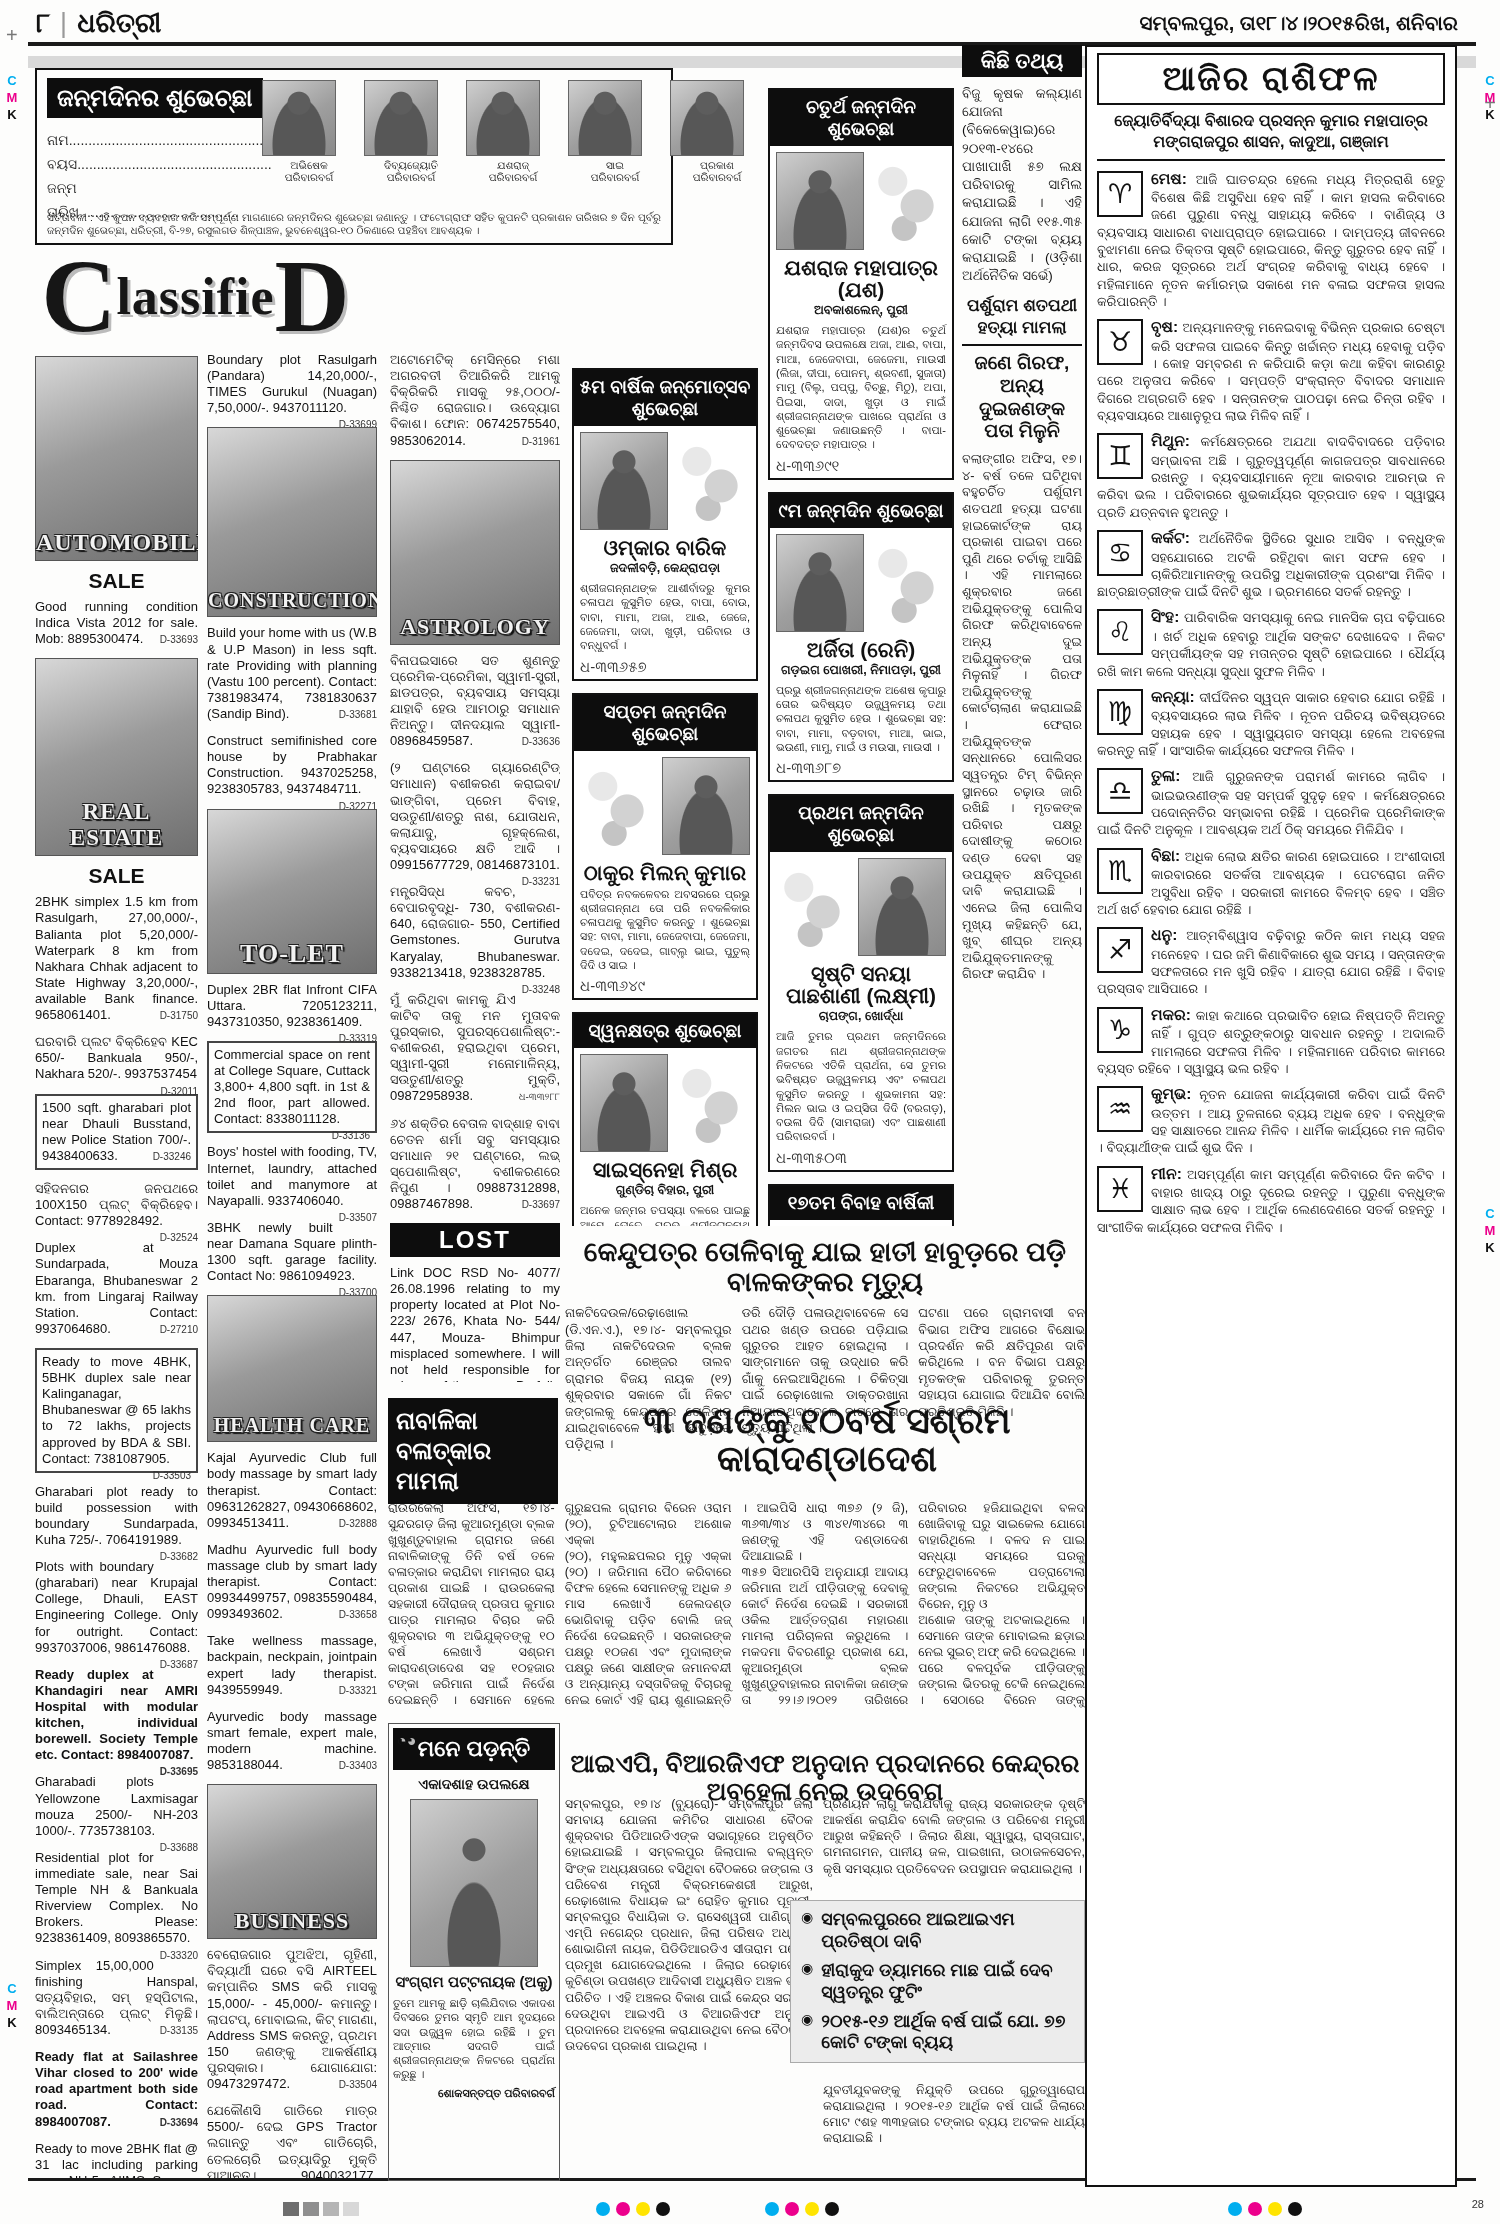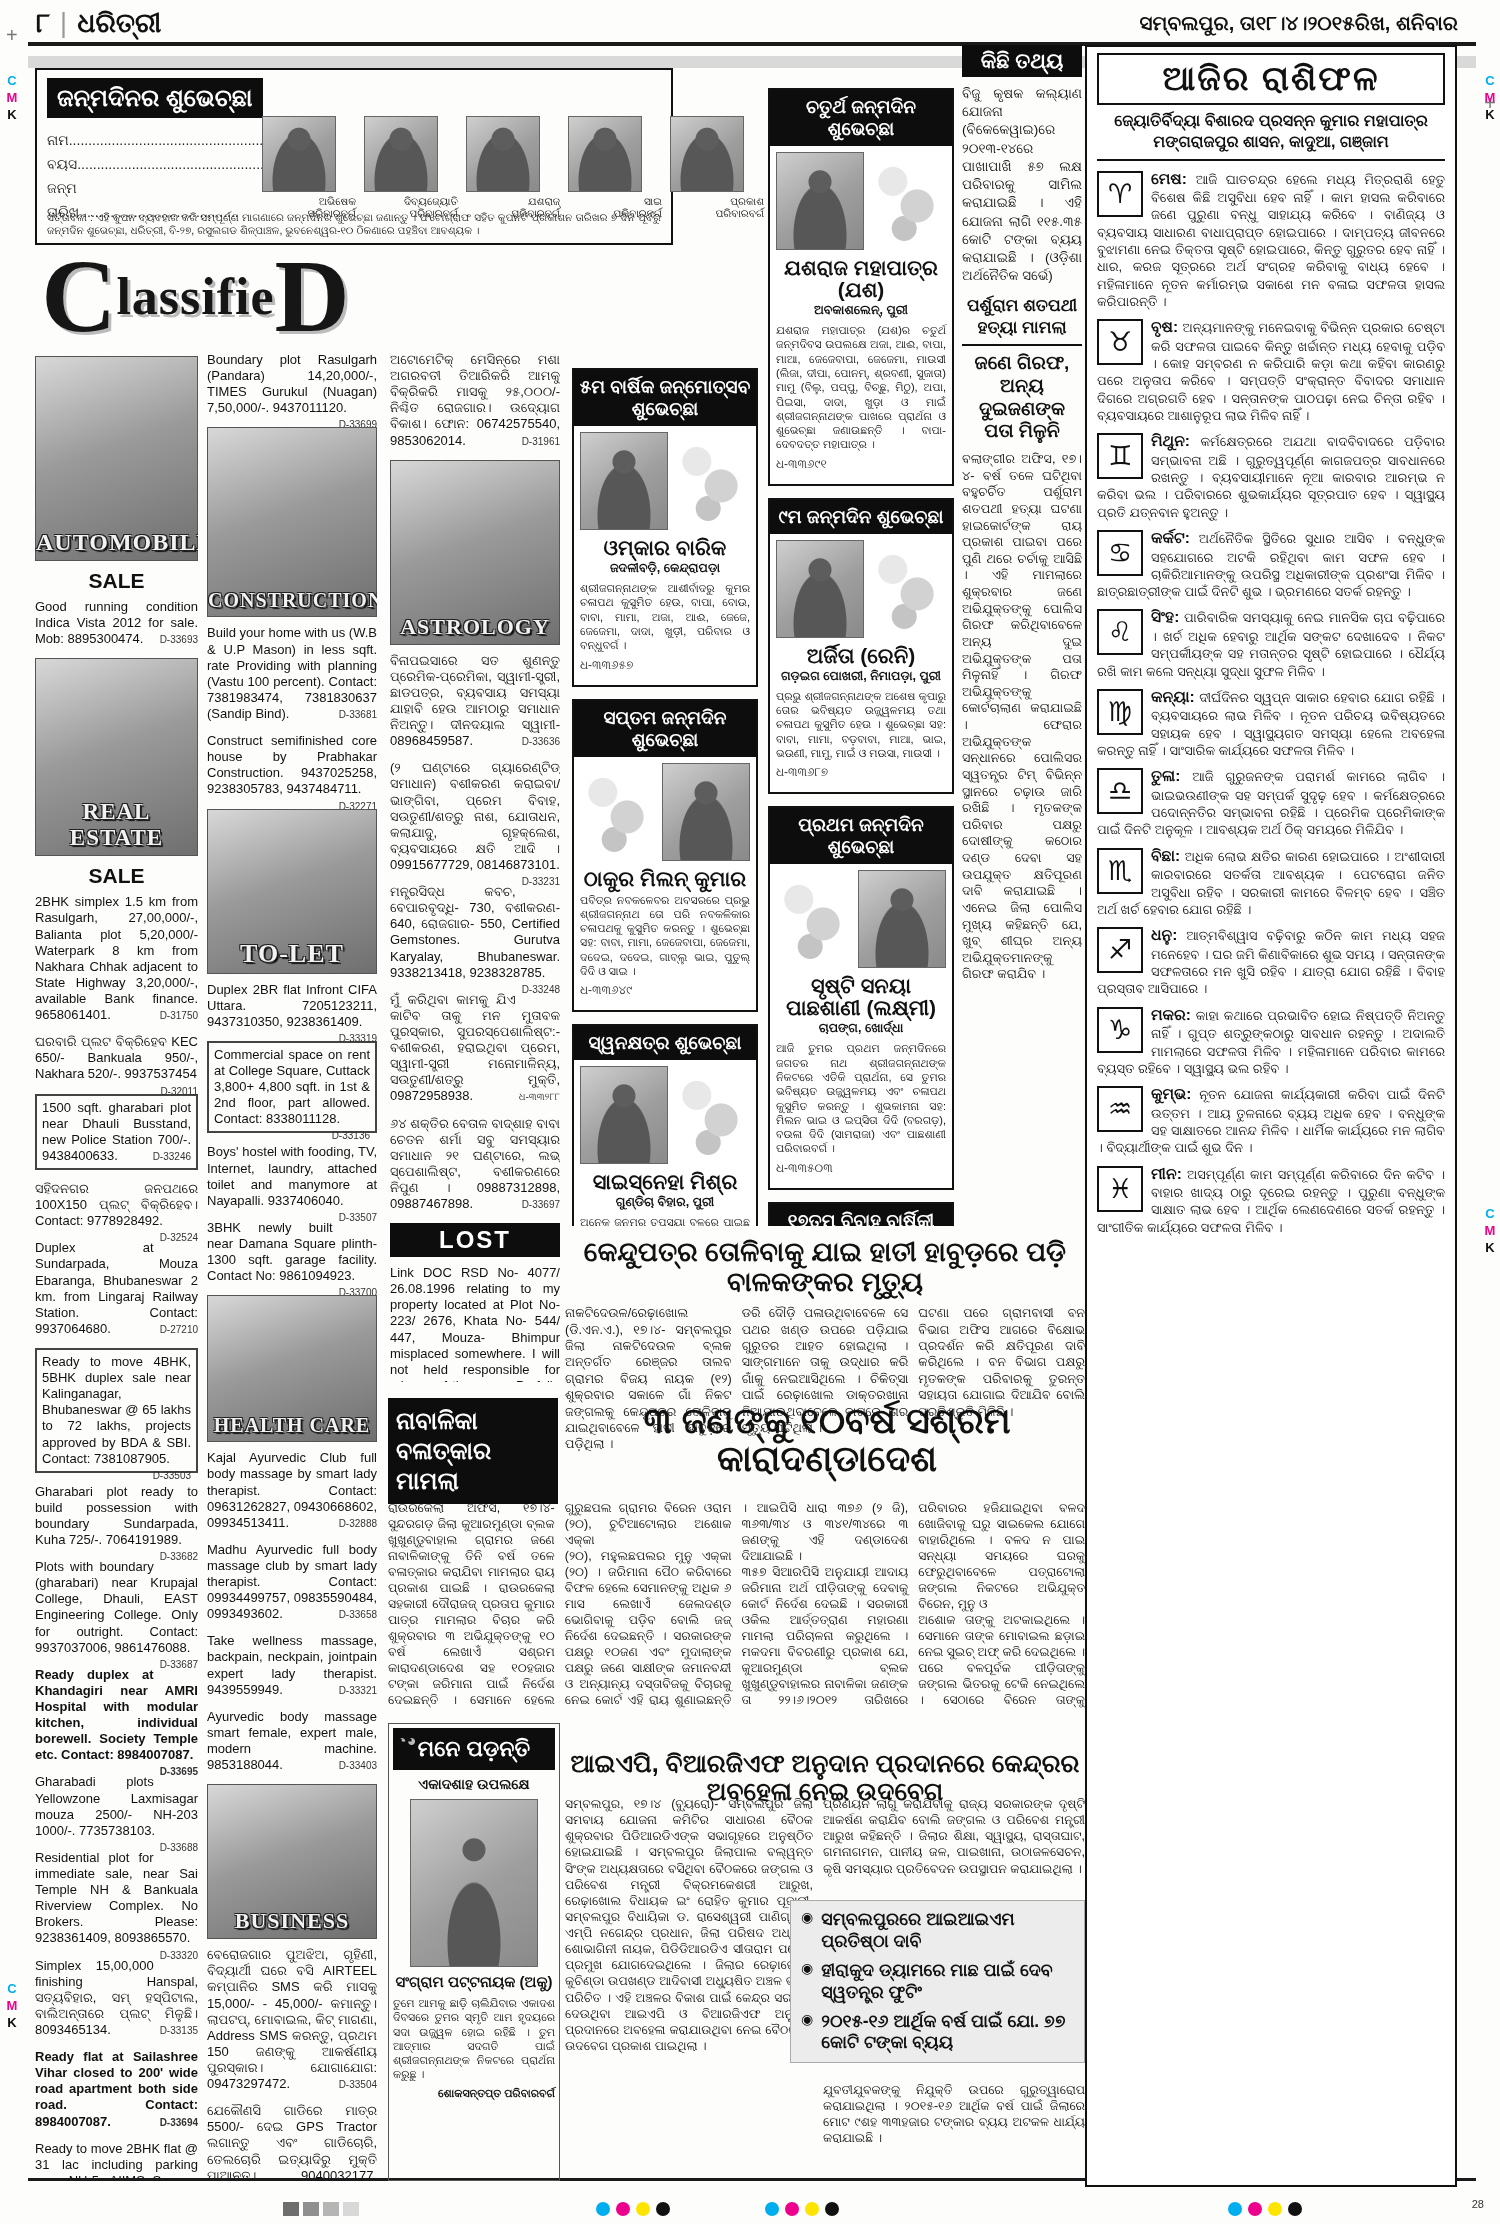--- a/index.html
+++ b/index.html
@@ -19,21 +19,21 @@
   .dots{position:absolute;display:flex;gap:6px;}
   .dots i{width:14px;height:14px;border-radius:50%;display:block;}
   .sqrs{position:absolute;display:flex;gap:4px;}
   .sqrs i{width:16px;height:14px;display:block;}
   .pageno{position:absolute;right:16px;bottom:14px;font-size:11px;color:#333;}
   
   .coupon{position:absolute;left:35px;top:68px;width:638px;height:177px;border:2px solid #111;padding:8px 10px;}
   .coupon-head{background:#0d0d0d;color:#fff;font-weight:bold;font-size:24px;padding:6px 10px;display:inline-block;}
   .coupon-fields{margin-top:10px;font-size:14px;line-height:24px;width:205px;color:#222;}
   .coupon-photos{position:absolute;left:225px;top:10px;display:flex;gap:8px;}
-  .cp{width:94px;text-align:right;font-size:10.5px;line-height:12px;margin-top:36px;}
+  .cp{width:94px;text-align:center;font-size:10.5px;line-height:12px;}
   .cp .ph{width:74px;height:76px;margin-bottom:3px;}
   .coupon-terms{position:absolute;left:10px;right:10px;bottom:6px;font-size:10.5px;line-height:13px;text-align:justify;color:#222;}
   .ph{background:
       radial-gradient(circle at 50% 30%, #5d5d5d 11px, rgba(0,0,0,0) 12px),
       radial-gradient(ellipse at 50% 86%, #575757 26px 18px, rgba(0,0,0,0) 27px),
       linear-gradient(145deg,#cfcfcf,#9e9e9e 55%,#8a8a8a);border:1px solid #666;}
   
   .clogo{position:absolute;left:28px;top:248px;width:335px;height:96px;font-family:"Liberation Serif","DejaVu Serif",serif;
          font-weight:bold;color:#161616;display:flex;align-items:center;justify-content:center;text-shadow:3px 3px 0 #bbb;}
   .clogo .big{font-size:104px;line-height:90px;}
@@ -58,21 +58,21 @@
   .greet-media .ph{flex:0 0 52%;height:100%;}
   .greet.right .greet-media{flex-direction:row-reverse;}
   .greet.wide .greet-media .ph{flex:1 1 100%;}
   .balloon{flex:1 1 auto;position:relative;background:
       radial-gradient(circle at 30% 30%, #e8e8e8 14px, rgba(0,0,0,0) 15px),
       radial-gradient(circle at 62% 55%, #d2d2d2 16px, rgba(0,0,0,0) 17px),
       radial-gradient(circle at 45% 78%, #c4c4c4 12px, rgba(0,0,0,0) 13px),#fff;}
   .greet-name{font-size:21px;font-weight:bold;text-align:center;line-height:1.05;padding:1px 2px;}
   .greet-sub{font-size:12.5px;font-weight:bold;text-align:center;padding:1px 0 3px 0;}
   .greet-body{font-size:11px;line-height:1.3;text-align:justify;padding:2px 6px 5px 6px;}
-  .greet-id{font-size:12px;text-align:left;padding:0 6px 13px 6px;color:#333;}
+  .greet-id{font-size:15px;text-align:left;padding:0 6px 3px 6px;color:#333;}
   
   .facts-head{background:#0d0d0d;color:#fff;font-weight:bold;font-size:21px;text-align:center;padding:4px 0;}
   .facts-body{font-size:13.5px;line-height:1.35;text-align:justify;margin:8px 0 10px 0;}
   .fact-h1{font-size:17px;font-weight:bold;text-align:center;border-bottom:2px solid #111;padding-bottom:6px;margin-bottom:6px;line-height:1.25;}
   .fact-h2{font-size:19px;font-weight:bold;text-align:center;line-height:1.2;margin-bottom:8px;}
   .fact-photo{position:relative;width:100%;height:158px;border:1px solid #444;}
   .fact-cap{position:absolute;right:2px;bottom:2px;background:#f4f4f4;font-size:9.5px;padding:0 3px;border:1px solid #999;}
   .fact-art{font-size:12.8px;line-height:1.3;text-align:justify;margin-top:8px;}
   
   .horo{position:absolute;left:1085px;top:45px;width:372px;height:2142px;border:2.5px solid #111;padding:6px 10px;overflow:hidden;background:#fff;}

